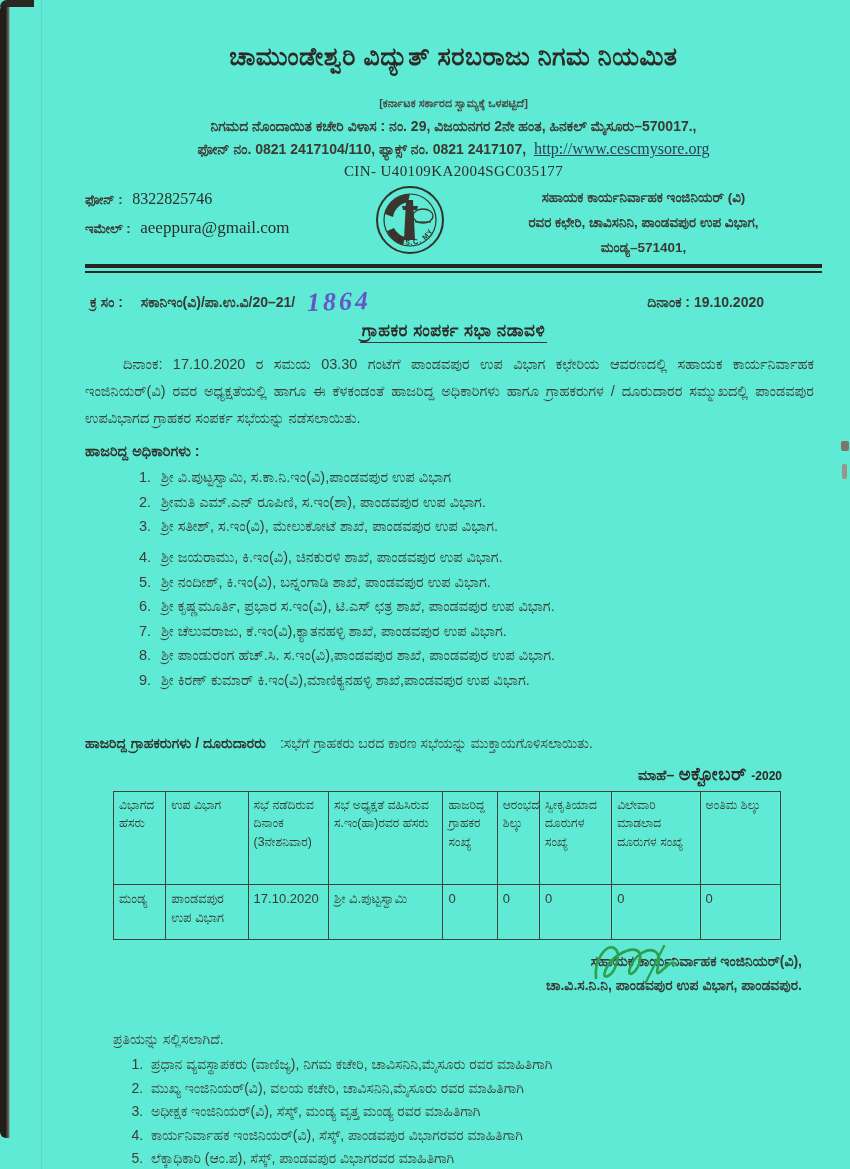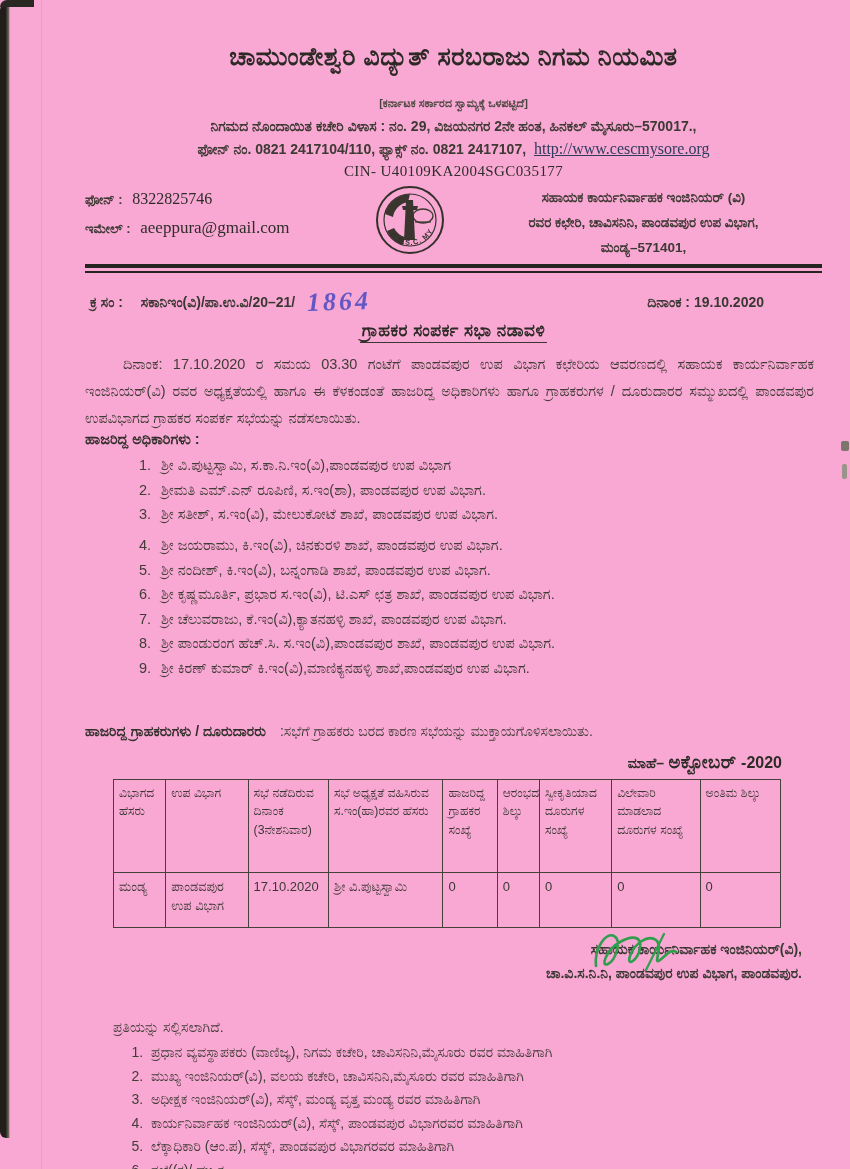--- a/index.html
+++ b/index.html
@@ -1,17 +1,17 @@
 <!DOCTYPE html>
 <html><head>
 <meta charset="utf-8">
 <style>
   html,body{margin:0;padding:0;}
   body{width:850px;height:1169px;background:#e9e6df;font-family:"Liberation Sans",sans-serif;}
-  .paper{position:relative;width:850px;height:1169px;background:#f9a8d4;overflow:hidden;color:#3b3833;}
+  .paper{position:relative;width:850px;height:1169px;background:#5eead4;overflow:hidden;color:#3b3833;}
   
   .edge-left{position:absolute;left:0;top:0;width:10px;height:1138px;
     background:linear-gradient(to right,#211d19 55%,#6b6257 85%,rgba(107,98,87,0));
     border-top-left-radius:16px;border-bottom-left-radius:10px;}
   .edge-top{position:absolute;left:0;top:0;width:34px;height:7px;background:#2a2621;border-top-left-radius:14px;}
   .fold-line{position:absolute;left:41px;top:0;width:1px;height:1169px;background:rgba(118,106,90,0.16);}
   .mark-right-1{position:absolute;right:1px;top:441px;width:8px;height:10px;background:#7d766b;border-radius:2px;}
   .mark-right-2{position:absolute;right:3px;top:464px;width:5px;height:15px;background:#9a9389;border-radius:2px;}
   .content{position:absolute;left:85px;top:0;width:737px;}
   
@@ -34,32 +34,32 @@
   .ref-row{display:flex;justify-content:space-between;align-items:baseline;margin-top:14px;padding-left:5px;}
   .ref-left{font-size:14px;font-weight:600;color:#3b3833;}
   .ref-left .ref-label{margin-right:14px;}
   .handwritten-no{display:inline-block;font-family:"Liberation Serif",serif;font-style:italic;font-size:26px;font-weight:600;color:#6357c6;letter-spacing:3px;transform:rotate(-2deg);margin-left:8px;vertical-align:-3px;}
   .ref-right{font-size:14px;font-weight:600;color:#3b3833;margin-right:58px;}
   
   .subject{text-align:center;margin-top:4px;}
   .subject span{font-size:17px;font-weight:700;color:#2e2b27;border-bottom:1.6px solid #3a3732;padding:0 2px 2px 2px;letter-spacing:0.5px;}
   
   .body-para{margin-top:10px;font-size:14.5px;line-height:1.85;text-align:justify;text-indent:38px;color:#403c36;padding-right:8px;}
-  .attendees-heading{font-size:14.5px;font-weight:700;color:#33302b;}
+  .attendees-heading{margin-top:12px;font-size:14.5px;font-weight:700;color:#33302b;}
   ol.attendees{margin:9px 0 0 0;padding-left:70px;}
   ol.attendees li{font-size:14.5px;color:#403c36;margin-bottom:7.5px;padding-left:6px;}
   ol.attendees li:nth-child(4){margin-top:14px;}
   ol.attendees li:nth-child(9){}
   
   .customers-line{margin-top:46px;font-size:14px;color:#403c36;}
   .customers-line .lbl{font-weight:700;color:#33302b;margin-right:10px;}
   .month-line{text-align:right;margin-top:12px;margin-right:40px;font-weight:700;color:#2e2b27;}
   .month-line .pre{font-size:14px;}
   .month-line .month{font-size:18px;letter-spacing:0.5px;}
-  .month-line .yr{font-size:16px;}
+  .month-line .yr{font-size:12px;}
   
   table.report{border-collapse:collapse;table-layout:fixed;width:668px;margin-top:6px;margin-left:28px;}
   table.report th,table.report td{border:1px solid #45413a;vertical-align:top;text-align:left;padding:4px 5px;font-weight:400;}
   table.report th{font-size:12.3px;line-height:1.5;color:#3b3833;height:84px;}
   table.report td{font-size:13px;line-height:1.5;color:#3b3833;height:46px;}
   
   .sig-block{position:relative;margin-top:10px;text-align:right;padding-right:20px;}
   .sig-scribble{position:absolute;right:140px;top:-12px;}
   .sig-line{font-size:14px;font-weight:600;color:#3b3833;line-height:1.7;}
   

